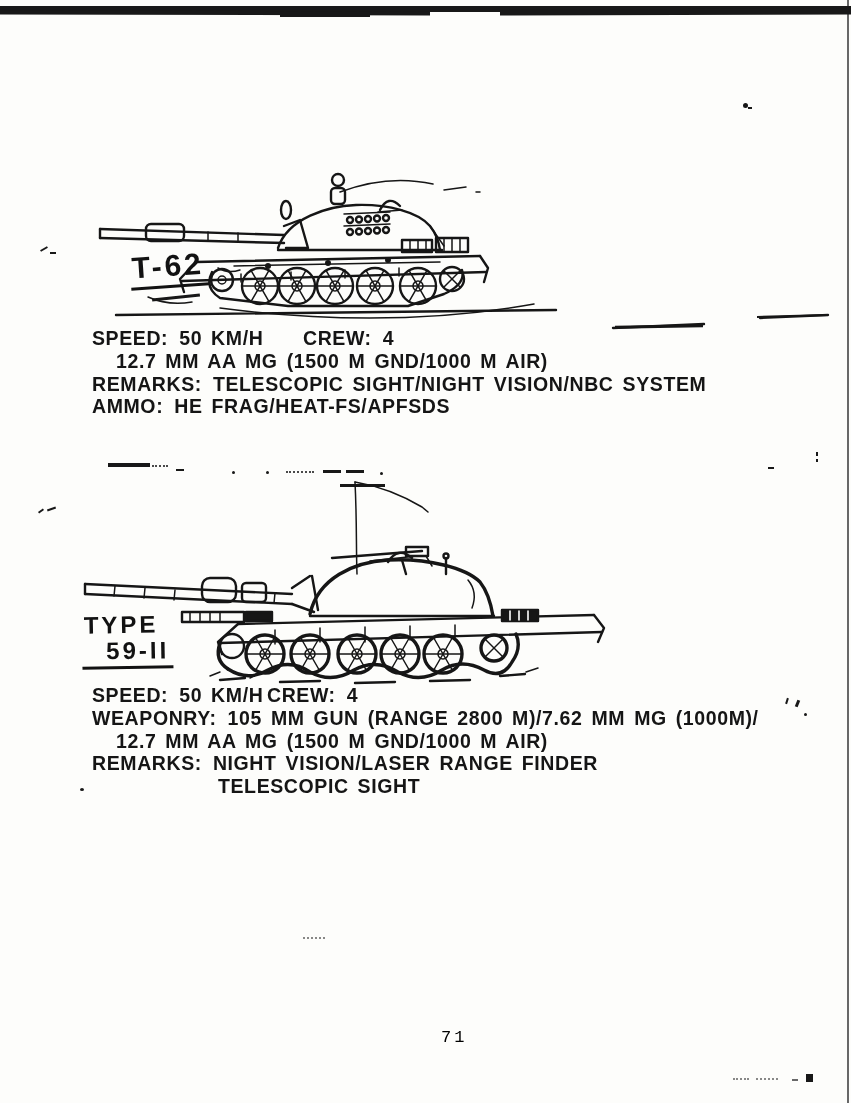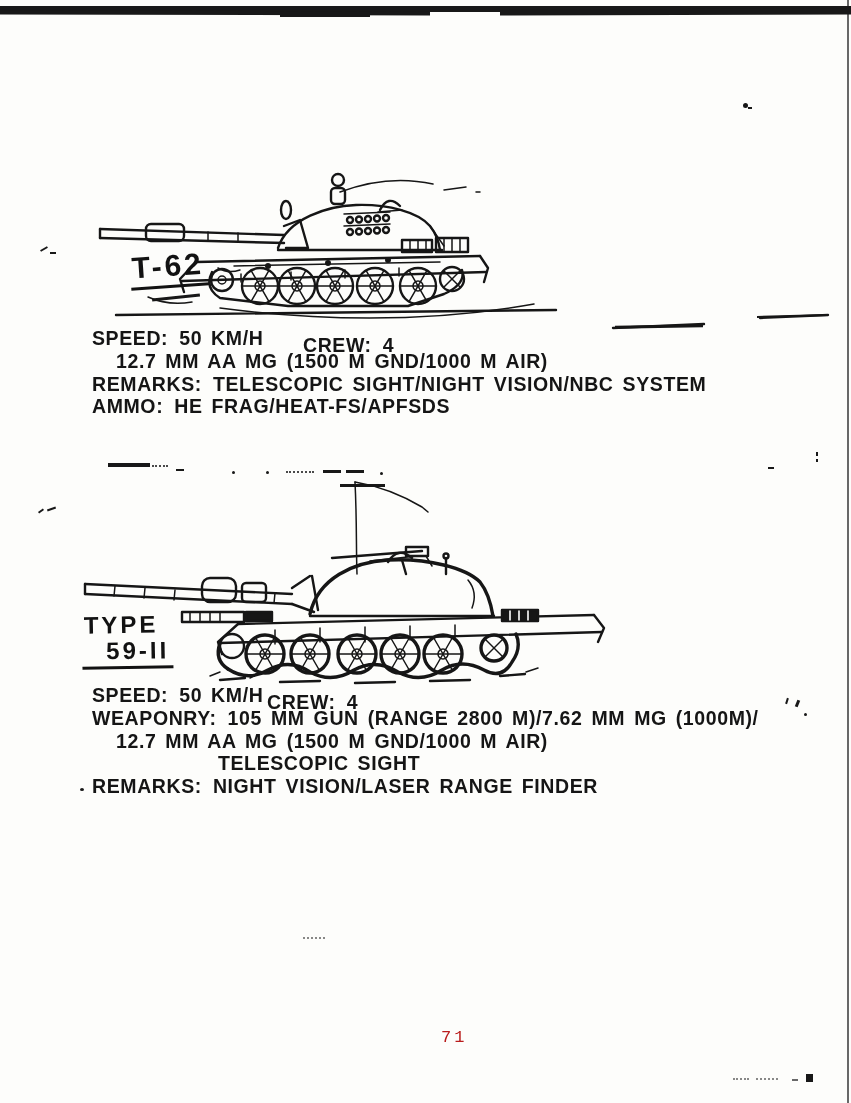--- a/index.html
+++ b/index.html
@@ -8,42 +8,42 @@
   
   .art{position:absolute;background:#181818;}
   .art.dot{border-radius:50%;}
   .art.dotted{background:none;border-top:2px dotted #4a4a4a;}
   .art.faint{opacity:.65;}
   
   .specs{position:absolute;left:92px;font-weight:700;font-size:19.5px;line-height:22.8px;
          letter-spacing:.6px;word-spacing:3px;white-space:nowrap;}
   .specs .line{position:relative;height:22.8px;}
   .lbl{margin-right:11px;margin-top:28px;}
-  .crew-seg{position:absolute;top:7px;}
+  .crew-seg{position:absolute;top:0;}
   .specs-1 .crew-seg{left:211px;}
   .specs-2 .crew-seg{left:175px;}
   .cont{padding-left:24px;}
   .rem2{padding-left:126px;}
   
   .tank-label{position:absolute;font-weight:700;color:#121212;border-bottom:3px solid #121212;
               padding:0 4px 2px 2px;letter-spacing:3px;}
   .label-t62{left:130px;top:249px;font-size:30px;transform:rotate(-4deg);}
   .label-59{left:82px;top:612px;font-size:24px;line-height:26px;transform:rotate(-1deg);}
   .label-59 .l2{display:block;margin-left:22px;}
   
   svg.draw{position:absolute;}
   svg.draw path,svg.draw line,svg.draw circle,svg.draw rect,svg.draw ellipse{
       stroke:#161616;stroke-width:2.4;fill:none;stroke-linecap:round;stroke-linejoin:round;}
   svg.draw .thin{stroke-width:1.5;}
   svg.draw .thick{stroke-width:3.4;}
   svg.draw .fill{fill:#161616;}
   svg.draw .wline{stroke:#fff;stroke-width:1.6;}
   
   .page-number{position:absolute;left:441px;top:1028px;font-family:"Liberation Mono",monospace;
-               font-size:17px;letter-spacing:3px;color:#b91c1c;}
+               font-size:17px;letter-spacing:3px;color:#000000;}
 </style>
 </head>
 <body>
 
 <div class="page">
 
   <div>
     <div class="art" style="left:0;top:6px;width:851px;height:6px;"></div>
     <div class="art" style="left:0;top:11px;width:430px;height:4px;transform:rotate(.15deg);"></div>
     <div class="art" style="left:500px;top:9px;width:351px;height:6px;transform:rotate(-.2deg);"></div>
@@ -269,24 +269,24 @@
       <div class="line">
         <span class="lbl">SPEED:</span><span>50 KM/H</span>
         <span class="crew-seg"><span class="lbl">CREW:</span><span>4</span></span>
       </div>
       <div class="line">
         <span class="lbl">WEAPONRY:</span><span>105 MM GUN (RANGE 2800 M)/7.62 MM MG (1000M)/</span>
       </div>
       <div class="line cont">
         <span>12.7 MM AA MG (1500 M GND/1000 M AIR)</span>
       </div>
+      <div class="line">
+        <span class="lbl">REMARKS:</span><span>NIGHT VISION/LASER RANGE FINDER</span>
+      </div>
       <div class="line rem2">
         <span>TELESCOPIC SIGHT</span>
       </div>
-      <div class="line">
-        <span class="lbl">REMARKS:</span><span>NIGHT VISION/LASER RANGE FINDER</span>
-      </div>
     </div>
   </section>
 
   <div class="page-number">71</div>
 
 </div>
 
 </body></html>

